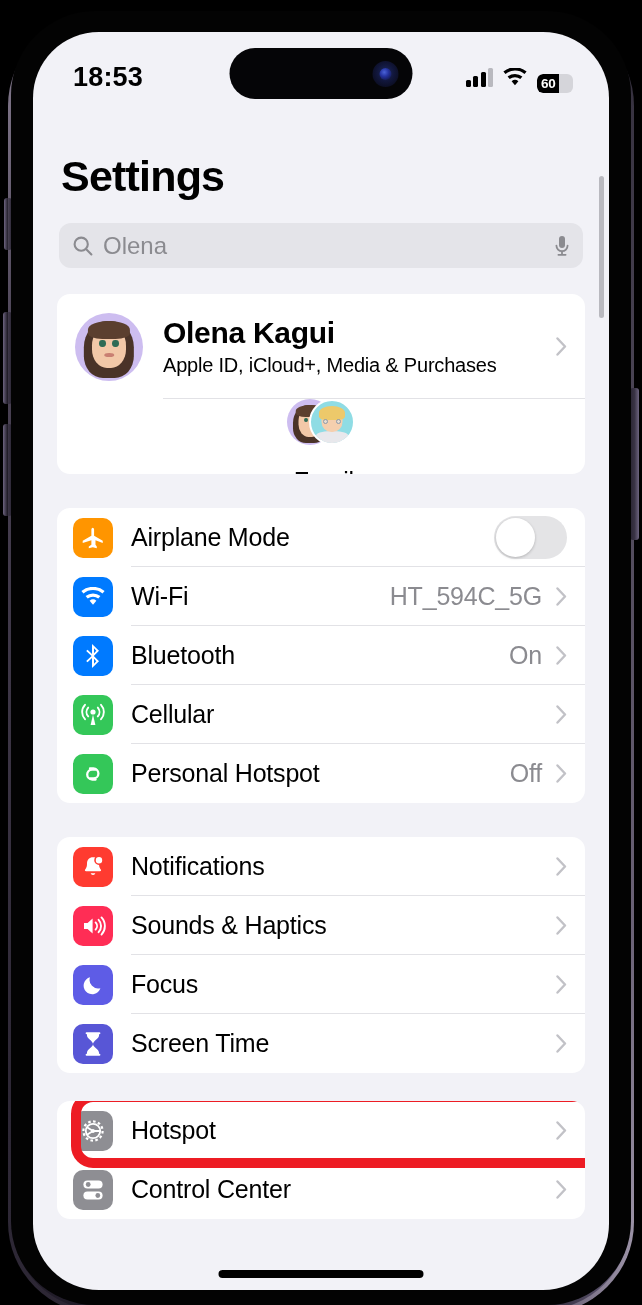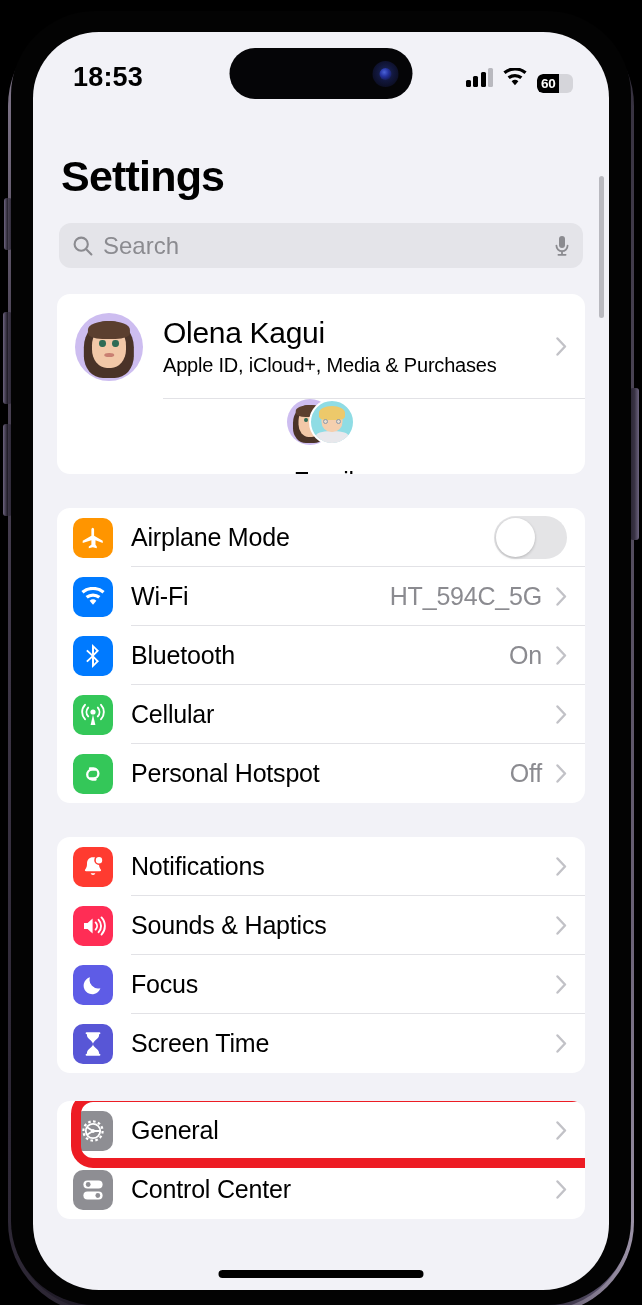--- a/index.html
+++ b/index.html
@@ -126,21 +126,21 @@
   .row-value { font-size: 25px; color: #8b8b90; margin-right: 14px; letter-spacing: -0.2px; }
   .chevron { width: 11px; height: 19px; flex: 0 0 11px; }
 
   
   .profile-row { height: 105px; padding-left: 18px; }
   .avatar-big {
     width: 68px; height: 68px; border-radius: 50%; flex: 0 0 68px;
     background: #cdbdf0; position: relative; overflow: hidden;
   }
   .profile-text { margin-left: 20px; flex: 1; }
-  .profile-name { font-size: 30px; color: #000; letter-spacing: -0.3px; }
+  .profile-name { font-size: 30px; color: #000; letter-spacing: -0.3px; font-weight: bold; }
   .profile-sub { font-size: 20px; color: #000; margin-top: 4px; letter-spacing: -0.2px; }
   .family-row { height: 75px; padding-left: 18px; flex-direction: column; }
   .family-avatars { position: relative; width: 68px; height: 46px; flex: 0 0 68px; }
   .fa {
     position: absolute; top: 0; width: 46px; height: 46px; border-radius: 50%;
     overflow: hidden;
   }
   .fa-1 { left: 0; background: #cdbdf0; }
   .fa-2 { left: 22px; background: #8fdce4; border: 2.5px solid #fff; }
 
@@ -245,21 +245,21 @@
 
     <div class="content">
 
       <div class="page-title">Settings</div>
 
       <div class="search-bar">
         <svg width="22" height="22" viewBox="0 0 22 22">
           <circle cx="9.2" cy="9.2" r="6.6" fill="none" stroke="#8b8b90" stroke-width="2.1"></circle>
           <line x1="14" y1="14" x2="19.4" y2="19.4" stroke="#8b8b90" stroke-width="2.1" stroke-linecap="round"></line>
         </svg>
-        <span class="search-placeholder">Search</span>
+        <span class="search-placeholder">Olena</span>
         <svg width="16" height="24" viewBox="0 0 16 24">
           <rect x="5" y="2" width="6" height="12" rx="3" fill="#8b8b90"></rect>
           <path d="M2.4 11.6a5.6 5.6 0 0 0 11.2 0" fill="none" stroke="#8b8b90" stroke-width="1.8" stroke-linecap="round"></path>
           <line x1="8" y1="17.2" x2="8" y2="20.4" stroke="#8b8b90" stroke-width="1.8"></line>
           <line x1="4.4" y1="20.8" x2="11.6" y2="20.8" stroke="#8b8b90" stroke-width="1.8" stroke-linecap="round"></line>
         </svg>
       </div>
 
       <div class="first-gap"></div>
 
@@ -465,21 +465,21 @@
             <svg width="26" height="26" viewBox="0 0 26 26">
               <path d="M13 2.2l1.9.5 1.3-1.4 1.6 1.1.4 1.9 1.9.5.9 1.7-1 1.7 1 1.7-.9 1.7-1.9.5-.4 1.9-1.6 1.1-1.3-1.4-1.9.5-1.9-.5-1.3 1.4-1.6-1.1-.4-1.9-1.9-.5-.9-1.7 1-1.7-1-1.7.9-1.7 1.9-.5.4-1.9 1.6-1.1 1.3 1.4Z" fill="none"></path>
               <circle cx="13" cy="13" r="9.6" fill="none" stroke="#fff" stroke-width="2.2" stroke-dasharray="2.6 2.4"></circle>
               <circle cx="13" cy="13" r="7.2" fill="none" stroke="#fff" stroke-width="1.8"></circle>
               <circle cx="13" cy="13" r="1.9" fill="#fff"></circle>
               <path d="M13 13 7.4 9.4" stroke="#fff" stroke-width="1.8" stroke-linecap="round"></path>
               <path d="M13 13 7.4 16.6" stroke="#fff" stroke-width="1.8" stroke-linecap="round"></path>
               <path d="M13 13h7.2" stroke="#fff" stroke-width="1.8" stroke-linecap="round"></path>
             </svg>
           </div>
-          <span class="row-label">General</span>
+          <span class="row-label">Hotspot</span>
           <svg class="chevron" viewBox="0 0 11 19">
             <polyline points="1.5,1.5 9,9.5 1.5,17.5" fill="none" stroke="#c2c2c7" stroke-width="2.4" stroke-linecap="round" stroke-linejoin="round"></polyline>
           </svg>
           <div class="row-sep"></div>
         </div>
 
         <div class="row">
           <div class="row-icon" style="background:#8E8E93">
             <svg width="24" height="26" viewBox="0 0 24 26">
               <rect x="2.4" y="3.4" width="19.2" height="8.2" rx="4.1" fill="#fff"></rect>

